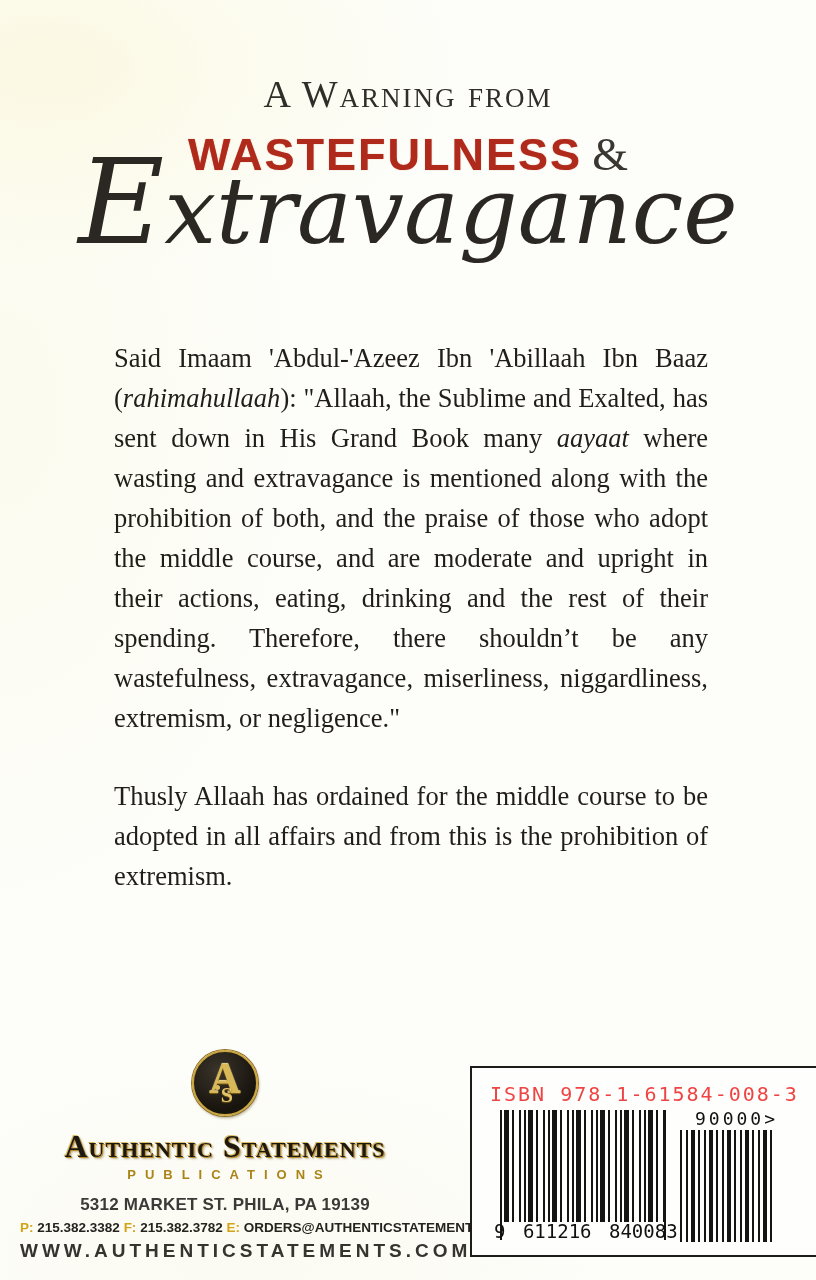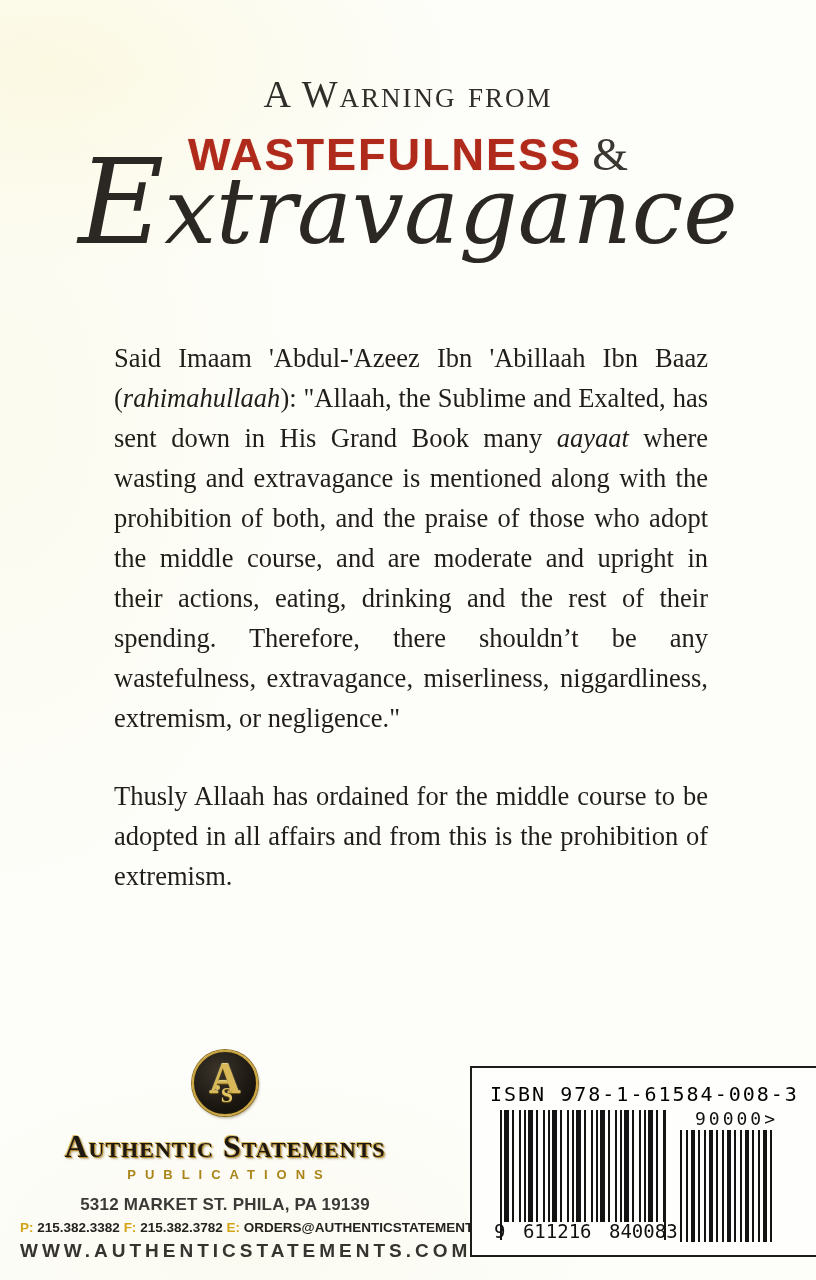--- a/index.html
+++ b/index.html
@@ -130,21 +130,21 @@
     position:absolute; left:470px; top:1066px; width:356px; height:191px;
     background:#fefefc;
     border:2px solid #1c1c1a;
     box-sizing:border-box;
   }
   .bc-isbn {
     position:absolute; top:14px; left:18px; width:296px;
     text-align:right;
     font-family:"DejaVu Sans Mono","Liberation Mono",monospace;
     font-size:20px; letter-spacing:2px;
-    color:#000000;
+    color:#ef4444;
     white-space:nowrap;
   }
   .bc-bars-main {
     position:absolute; left:28px; top:42px; width:168px; height:112px;
     background:repeating-linear-gradient(90deg,
       #141414 0px, #141414 2px,
       #fefefc 2px, #fefefc 4px,
       #141414 4px, #141414 9px,
       #fefefc 9px, #fefefc 12px,
       #141414 12px, #141414 14px,

